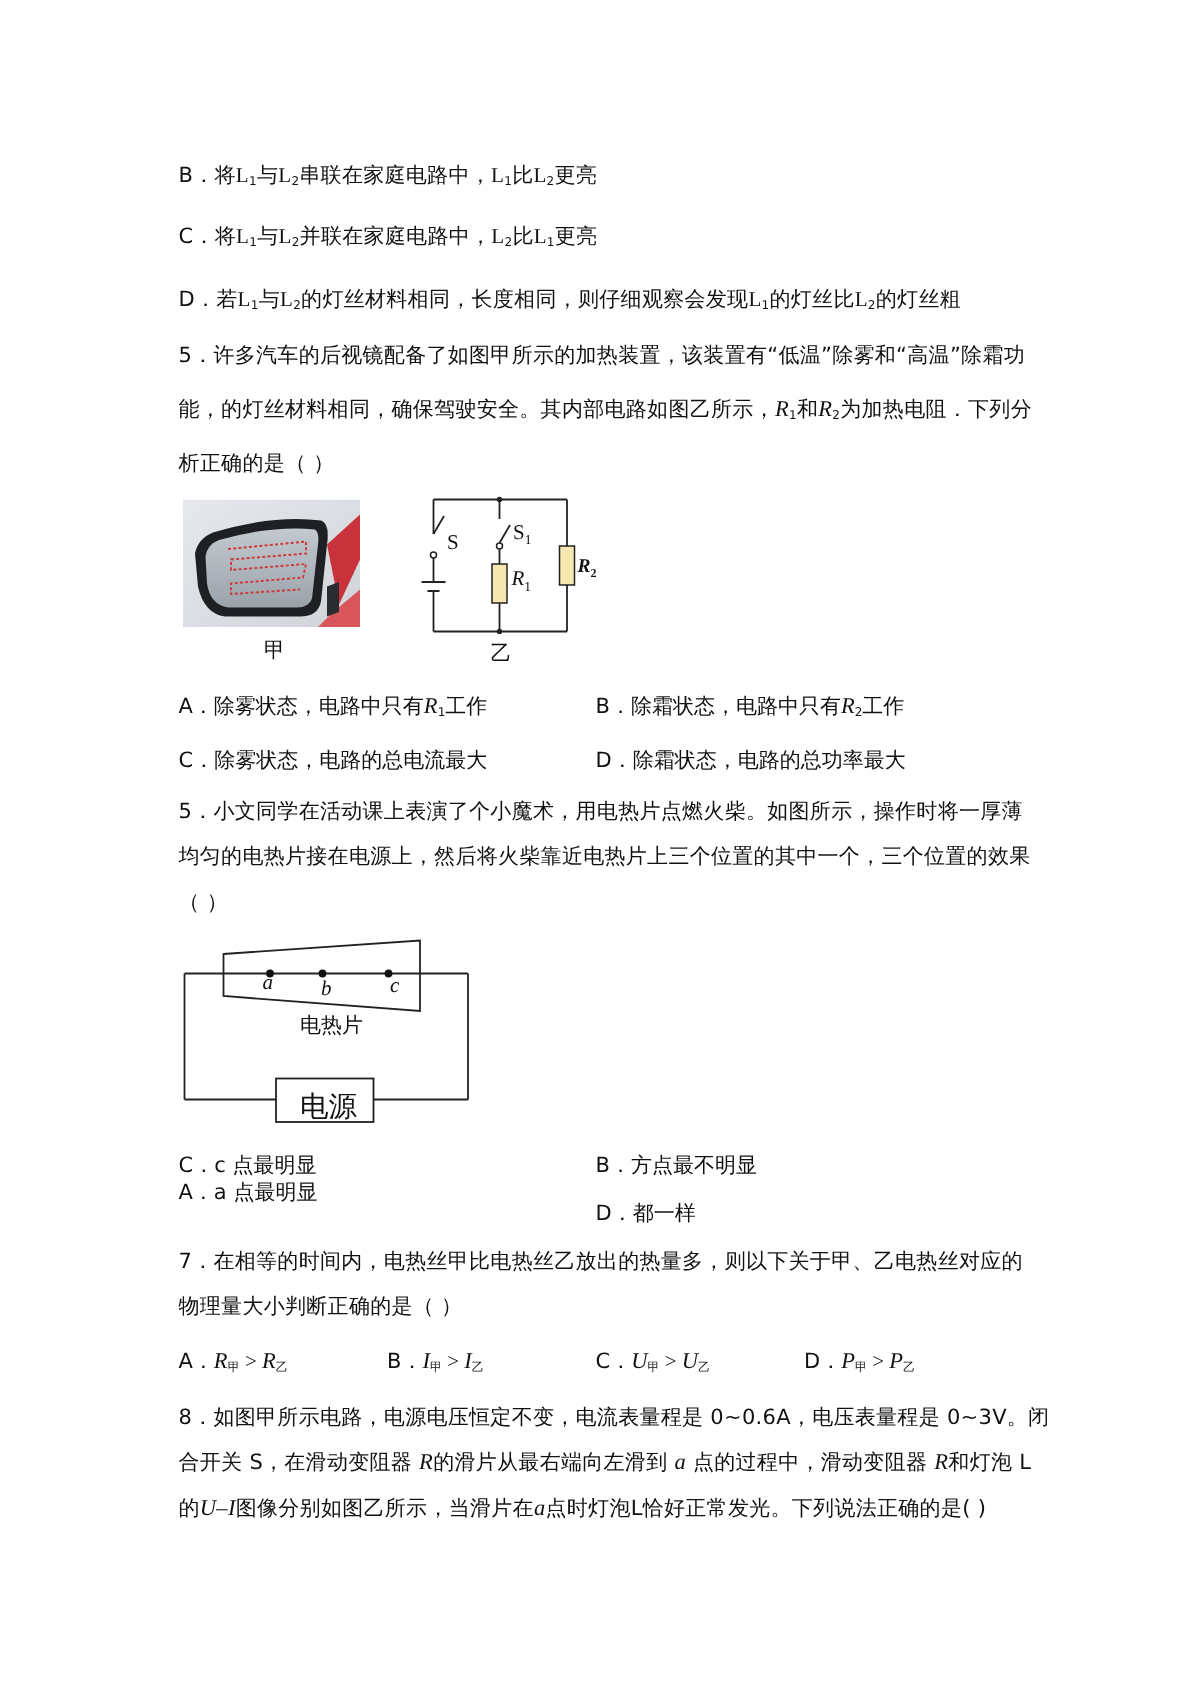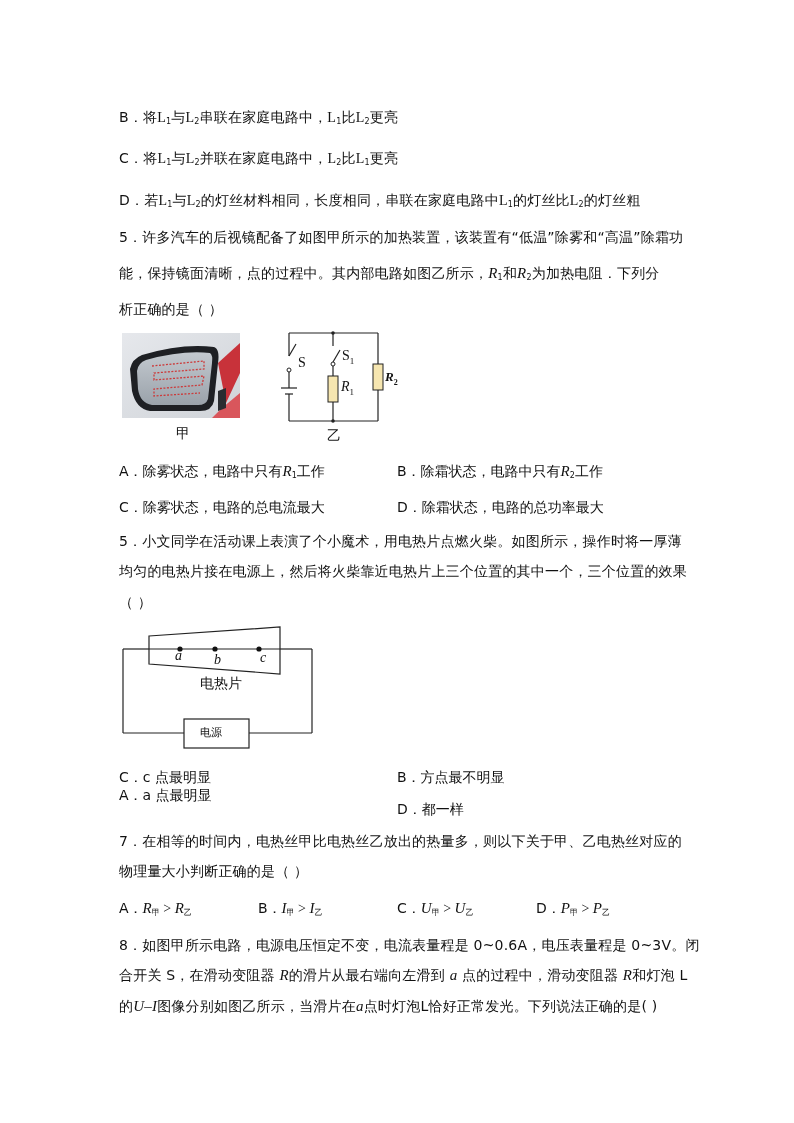--- a/index.html
+++ b/index.html
@@ -16,26 +16,26 @@
 </head>
 <body>
 
 <div class="line" style="top:107px">
   <span>B．将</span><span class="serif">L</span><span class="sub">1</span><span>与</span><span class="serif">L</span><span class="sub">2</span><span>串联在家庭电路中，</span><span class="serif">L</span><span class="sub">1</span><span>比</span><span class="serif">L</span><span class="sub">2</span><span>更亮</span>
 </div>
 <div class="line" style="top:148px">
   <span>C．将</span><span class="serif">L</span><span class="sub">1</span><span>与</span><span class="serif">L</span><span class="sub">2</span><span>并联在家庭电路中，</span><span class="serif">L</span><span class="sub">2</span><span>比</span><span class="serif">L</span><span class="sub">1</span><span>更亮</span>
 </div>
 <div class="line" style="top:190px">
-  <span>D．若</span><span class="serif">L</span><span class="sub">1</span><span>与</span><span class="serif">L</span><span class="sub">2</span><span>的灯丝材料相同，长度相同，串联在家庭电路中</span><span class="serif">L</span><span class="sub">1</span><span>的灯丝比</span><span class="serif">L</span><span class="sub">2</span><span>的灯丝粗</span>
+  <span>D．若</span><span class="serif">L</span><span class="sub">1</span><span>与</span><span class="serif">L</span><span class="sub">2</span><span>的灯丝材料相同，长度相同，则仔细观察会发现</span><span class="serif">L</span><span class="sub">1</span><span>的灯丝比</span><span class="serif">L</span><span class="sub">2</span><span>的灯丝粗</span>
 </div>
 
 <div class="line" style="top:227px">5．许多汽车的后视镜配备了如图甲所示的加热装置，该装置有“低温”除雾和“高温”除霜功</div>
 <div class="line" style="top:263px">
-  <span>能，保持镜面清晰，点的过程中。其内部电路如图乙所示，</span><span class="it">R</span><span class="sub">1</span><span>和</span><span class="it">R</span><span class="sub">2</span><span>为加热电阻．下列分</span>
+  <span>能，的灯丝材料相同，确保驾驶安全。其内部电路如图乙所示，</span><span class="it">R</span><span class="sub">1</span><span>和</span><span class="it">R</span><span class="sub">2</span><span>为加热电阻．下列分</span>
 </div>
 <div class="line" style="top:299px">析正确的是（    ）</div>
 
 <div class="fig" style="left:122px; top:333px; width:118px; height:85px;">
   <svg width="118" height="85" viewBox="0 0 118 85">
     <defs>
       <linearGradient id="bg" x1="0" y1="0" x2="1" y2="1">
         <stop offset="0" stop-color="#e6e8ec"></stop>
           <stop offset="1" stop-color="#cfd3d8"></stop>
       </linearGradient>
@@ -121,21 +121,21 @@
       <rect x="64" y="95" width="65" height="29"></rect>
     </g>
     <circle cx="60" cy="25" r="2.6" fill="#111"></circle>
     <circle cx="95" cy="25" r="2.6" fill="#111"></circle>
     <circle cx="139" cy="25" r="2.6" fill="#111"></circle>
   </svg>
   <span style="position:absolute; left:55px; top:24px; font-family:'Liberation Serif',serif; font-style:italic; font-size:14px;">a</span>
   <span style="position:absolute; left:94px; top:28px; font-family:'Liberation Serif',serif; font-style:italic; font-size:14px;">b</span>
   <span style="position:absolute; left:140px; top:26px; font-family:'Liberation Serif',serif; font-style:italic; font-size:14px;">c</span>
   <span style="position:absolute; left:80px; top:51px; font-size:14px;">电热片</span>
-  <span style="position:absolute; left:80px; top:101px; font-size:11px;">电源</span>
+  <span style="position:absolute; left:80px; top:101px; font-size:19px;">电源</span>
 </div>
 
 <div class="opt" style="left:119px; top:767px;margin-top:18px;">A．a 点最明显</div>
 <div class="opt" style="left:397px; top:767px;">B．方点最不明显</div>
 <div class="opt" style="left:119px; top:767px;">C．c 点最明显</div>
 <div class="opt" style="left:397px; top:799px;">D．都一样</div>
 
 <div class="line" style="top:831px">7．在相等的时间内，电热丝甲比电热丝乙放出的热量多，则以下关于甲、乙电热丝对应的</div>
 <div class="line" style="top:861px">物理量大小判断正确的是（      ）</div>
 

